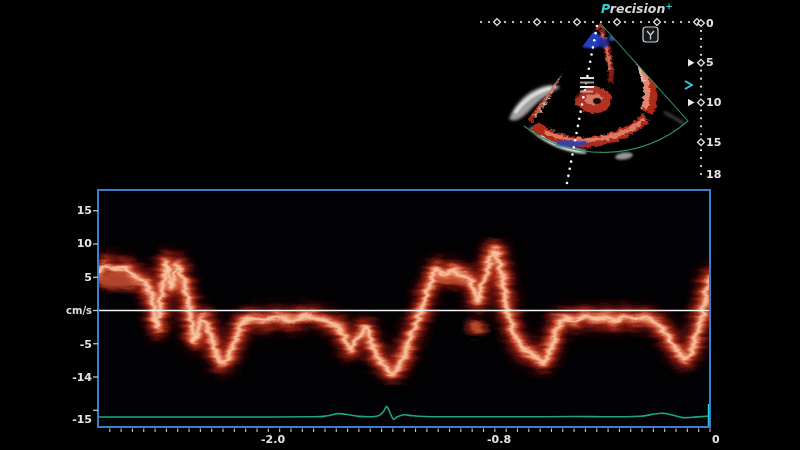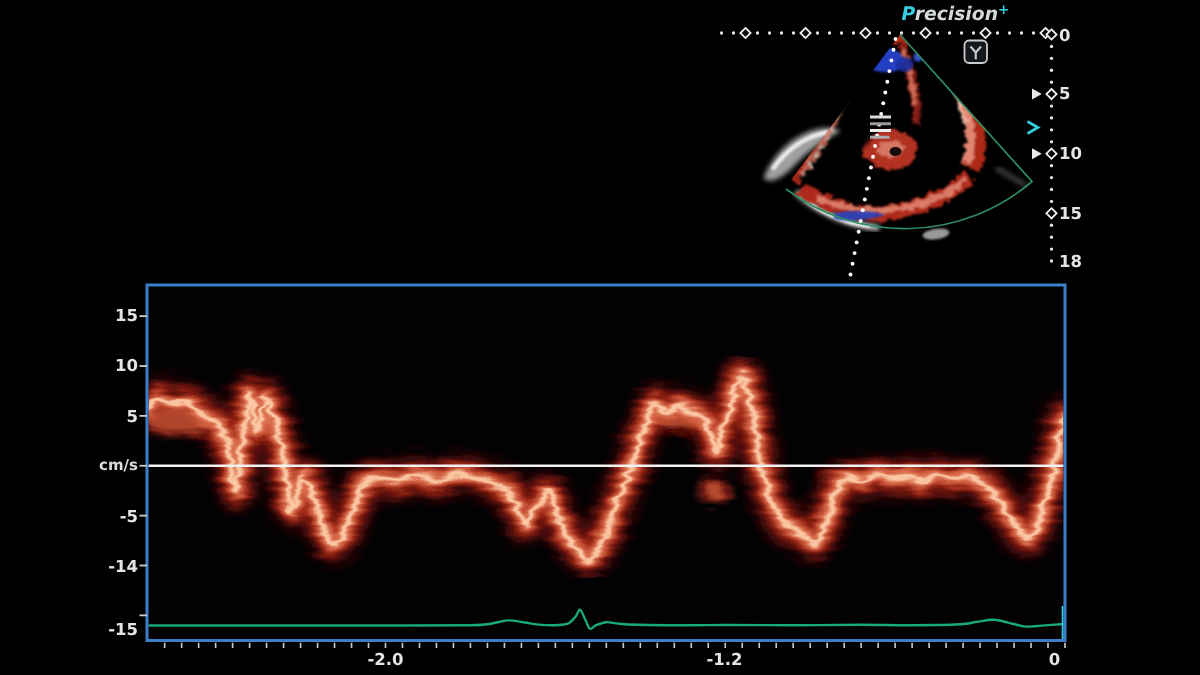--- a/index.html
+++ b/index.html
@@ -2,21 +2,21 @@
 <html><head>
 <meta charset="utf-8">
 <style>
   html,body{margin:0;padding:0;background:#000;}
   .screen{position:relative;width:736px;height:450px;background:#000;overflow:hidden;
           font-family:"DejaVu Sans","Liberation Sans",sans-serif;}
   .screen svg{position:absolute;inset:0;}
   .lbl{position:absolute;color:#e4e4e4;font-size:11px;font-weight:700;line-height:13px;white-space:nowrap;}
   .vlabel{width:40px;text-align:right;left:52px;}
   .unit{font-size:10px;color:#dcdcdc;text-align:right;}
-  .tlabel{width:40px;text-align:center;top:433px;}
+  .tlabel{width:40px;top:433px;margin-left:24px;}
   .dlabel{left:706px;width:22px;text-align:left;}
   .precision{position:absolute;left:601px;top:1px;font-size:12.5px;font-style:italic;font-weight:700;color:#d4d8da;}
   .precision .cy{color:#35cfe2;}
   .precision .plus{color:#35cfe2;font-size:9px;vertical-align:4px;}
 </style>
 </head>
 <body>
 
 <div class="screen">
 
@@ -301,21 +301,21 @@
 
 <div class="lbl vlabel" style="top:203.5px">15</div>
 <div class="lbl vlabel" style="top:237px">10</div>
 <div class="lbl vlabel" style="top:270.5px">5</div>
 <div class="lbl vlabel unit" style="top:304px">cm/s</div>
 <div class="lbl vlabel" style="top:337.5px">-5</div>
 <div class="lbl vlabel" style="top:371px">-14</div>
 <div class="lbl vlabel" style="top:413px">-15</div>
 
 <div class="lbl tlabel" style="left:237px">-2.0</div>
-<div class="lbl tlabel" style="left:463px">-1.2</div>
+<div class="lbl tlabel" style="left:463px">-0.8</div>
 <div class="lbl tlabel" style="left:688px;width:30px">0</div>
 
 <div class="lbl dlabel" style="top:16.5px">0</div>
 <div class="lbl dlabel" style="top:56px">5</div>
 <div class="lbl dlabel" style="top:96px">10</div>
 <div class="lbl dlabel" style="top:135.5px">15</div>
 <div class="lbl dlabel" style="top:167.5px">18</div>
 
 </div>
 

